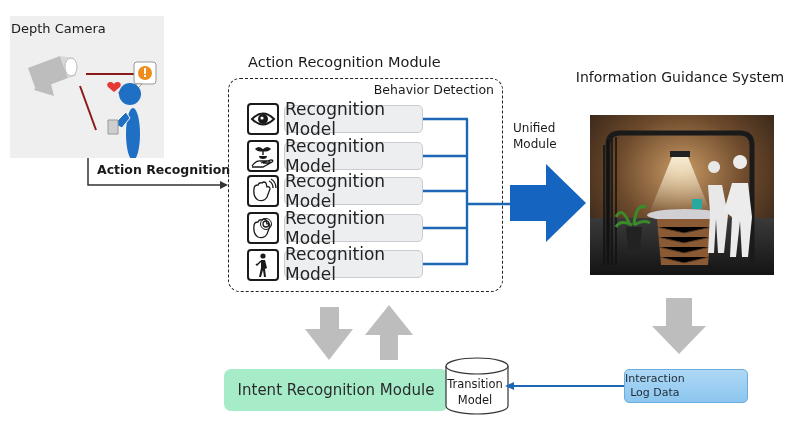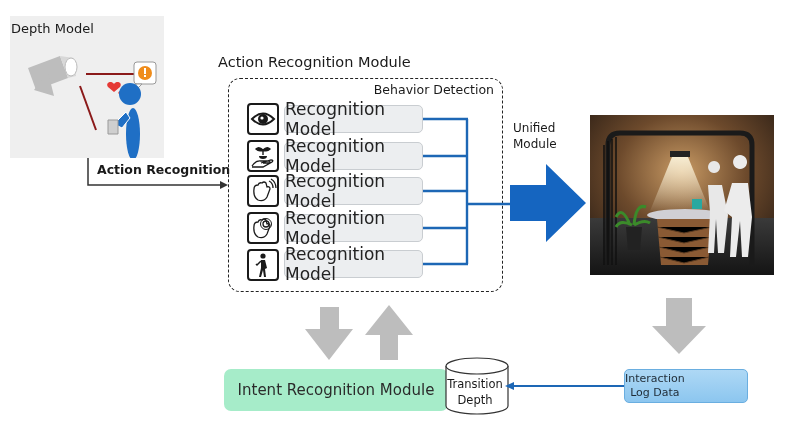--- a/index.html
+++ b/index.html
@@ -2,21 +2,21 @@
 <html><head>
 <meta charset="utf-8">
 <style>
   html, body { margin:0; padding:0; background:#ffffff; }
   body { width:800px; height:422px; position:relative; overflow:hidden;
          font-family:"DejaVu Sans", sans-serif; color:#1a1a1a; }
   .abs { position:absolute; }
   .label { font-family:"DejaVu Sans", sans-serif; color:#1a1a1a; white-space:nowrap; }
   #cam-panel { left:10px; top:16px; width:154px; height:142px; background:#efefef; }
   #cam-title { left:11px; top:21px; font-size:13px; }
-  #arm-title { left:218px; top:54px; font-size:14.5px; }
+  #arm-title { left:248px; top:54px; font-size:14.5px; }
   #dash-box { left:228px; top:78px; width:275px; height:214px; border:1.4px dashed #222;
               border-radius:12px; box-sizing:border-box; }
   #bd-title { right:306px; top:82px; font-size:12.5px; text-align:right; }
   .icon-box { position:absolute; left:247px; width:32px; height:32px; border:2px solid #1a1a1a;
               border-radius:4px; box-sizing:border-box; background:#fff; }
   .rm-box { position:absolute; left:284px; width:139px; height:28px; background:#eceef0;
             border:1px solid #c9cdd1; border-radius:5px; box-sizing:border-box;
             font-size:17px; display:flex; align-items:center; justify-content:center; color:#222; }
   #unified { left:513px; top:120px; font-size:12px; text-align:left; line-height:16px; }
   #igs-title { left:560px; top:67px; width:240px; font-size:14px; text-align:center; line-height:20px; }
@@ -27,21 +27,21 @@
   #cyl-text { left:443px; top:376px; width:64px; font-size:11.5px; text-align:center; line-height:16px; color:#1a1a1a; }
   #log { left:624px; top:369px; width:124px; height:34px; background:linear-gradient(#aed8f5,#8cc6ef);
          border:1px solid #6aaee0; border-radius:5px; box-sizing:border-box; font-size:11px;
          display:flex; align-items:center; justify-content:flex-start; text-align:center; line-height:14px; color:#1f2b36; }
   #ar-label { left:97px; top:162px; font-size:12.5px;font-weight:bold; }
 </style>
 </head>
 <body>
 
 <div id="cam-panel" class="abs"></div>
-<div id="cam-title" class="abs label">Depth Model</div>
+<div id="cam-title" class="abs label">Depth Camera</div>
 <svg class="abs" style="left:10px;top:16px" width="154" height="142">
   <g>
     <polygon points="18,52 50,40 58,62 26,74" fill="#bdbdbd"></polygon>
     <polygon points="24,74 38,56 44,80" fill="#bdbdbd"></polygon>
     <polygon points="50,40 64,42 66,60 58,62" fill="#d8d8d8"></polygon>
     <ellipse cx="61" cy="51" rx="6" ry="9" fill="#fff" stroke="#bbb"></ellipse>
   </g>
   <line x1="76" y1="58" x2="124" y2="58" stroke="#8b1a1a" stroke-width="2"></line>
   <line x1="70" y1="70" x2="86" y2="114" stroke="#8b1a1a" stroke-width="2"></line>
   <g>
@@ -128,20 +128,21 @@
 
 <div id="unified" class="abs label">
   <div>Unified</div>
   <div>Module</div>
 </div>
 <svg class="abs" style="left:508px;top:164px" width="80" height="80">
   <polygon points="2,21 38,21 38,0 78,39 38,78 38,57 2,57" fill="#1565c0"></polygon>
 </svg>
 
 <div id="igs-title" class="abs label">
+  <div>Information Guidance System</div>
 </div>
 <div id="photo" class="abs">
   <svg width="184" height="160" viewBox="0 0 184 160">
     <defs>
       <radialGradient id="bg" cx="50%" cy="35%" r="70%">
         <stop offset="0" stop-color="#c89a64"></stop>
         <stop offset="0.5" stop-color="#6d4a2c"></stop>
         <stop offset="1" stop-color="#2a1d14"></stop>
       </radialGradient>
       <linearGradient id="floor" x1="0" y1="0" x2="0" y2="1">
@@ -193,21 +194,21 @@
 </svg>
 
 <div id="intent" class="abs">Intent Recognition Module</div>
 
 <svg class="abs" style="left:443px;top:356px" width="68" height="62">
   <path d="M3,10 V50 A31,8 0 0 0 65,50 V10" fill="#fff" stroke="#333" stroke-width="1.2"></path>
   <ellipse cx="34" cy="10" rx="31" ry="8" fill="#fff" stroke="#333" stroke-width="1.2"></ellipse>
 </svg>
 <div id="cyl-text" class="abs label">
   <div>Transition</div>
-  <div>Depth</div>
+  <div>Model</div>
 </div>
 
 <svg class="abs" style="left:505px;top:380px" width="122" height="12">
   <line x1="8" y1="6" x2="120" y2="6" stroke="#1d67b5" stroke-width="2"></line>
   <polygon points="0,6 9,2 9,10" fill="#1d67b5"></polygon>
 </svg>
 
 <div id="log" class="abs">
   <div>
     <div>Interaction</div>

